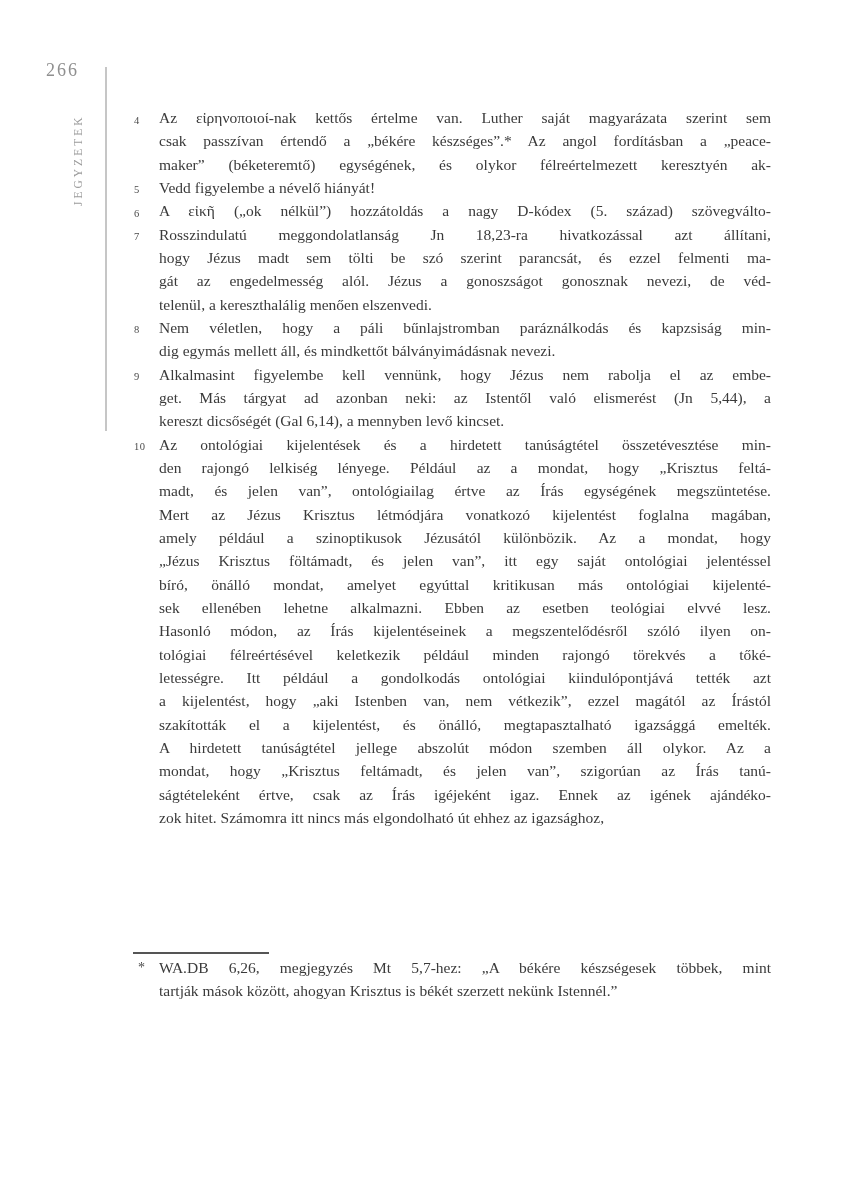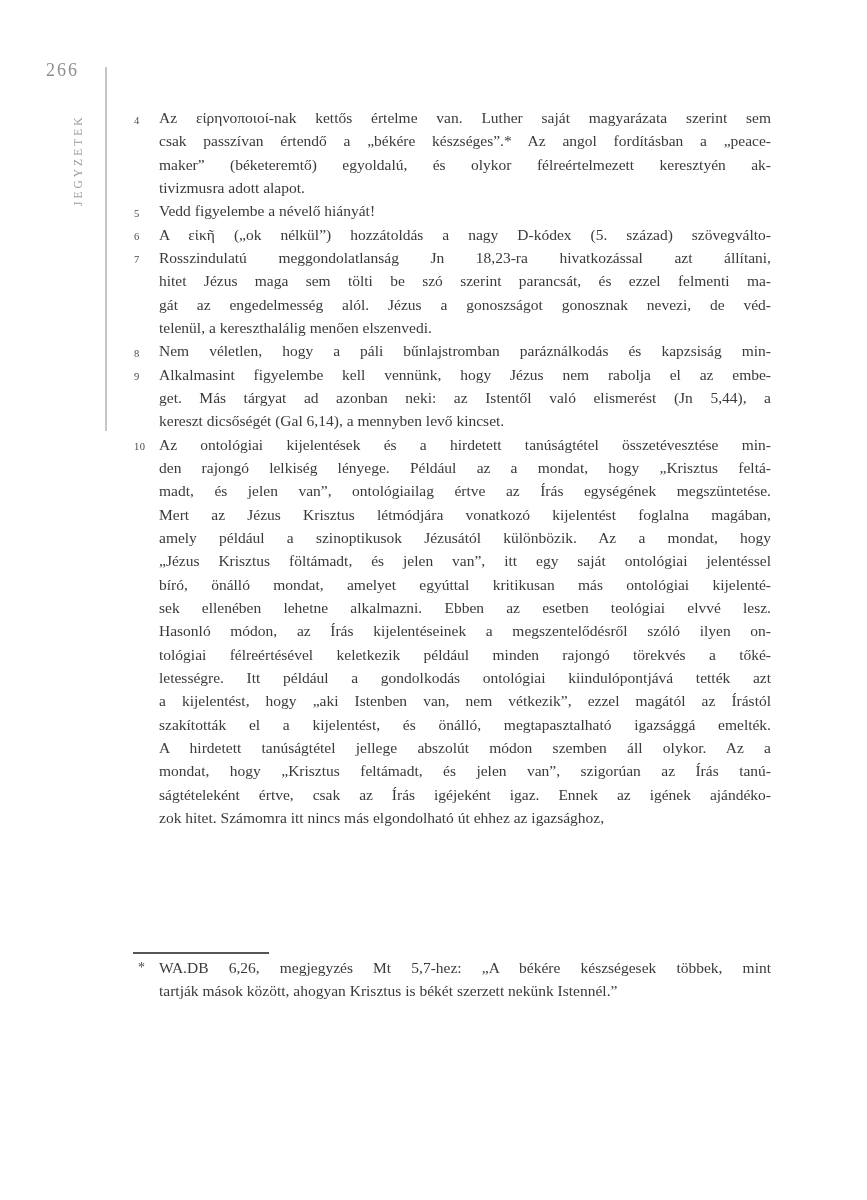--- a/index.html
+++ b/index.html
@@ -46,41 +46,41 @@
 <div class="page">
   <div class="page-number">266</div>
   <div class="vrule"></div>
   <div class="sidebar-label">JEGYZETEK</div>
 
   <div class="notes">
       <div class="note">
         <span class="note-marker">4</span>
         <div class="jline">Az εἰρηνοποιοί-nak kettős értelme van. Luther saját magyarázata szerint sem</div>
         <div class="jline">csak passzívan értendő a „békére készséges”.* Az angol fordításban a „peace-</div>
-        <div class="jline">maker” (béketeremtő) egyoldalú, és olykor félreértelmezett keresztyén ak-</div>
-        <div class="jline last">tivizmusra adott alapot.</div>
+        <div class="jline">maker” (béketeremtő) egységének, és olykor félreértelmezett keresztyén ak-</div>
       </div>
       <div class="note">
         <span class="note-marker">5</span>
         <div class="jline last">Vedd figyelembe a névelő hiányát!</div>
       </div>
       <div class="note">
         <span class="note-marker">6</span>
         <div class="jline">A εἰκῆ („ok nélkül”) hozzátoldás a nagy D-kódex (5. század) szövegválto-</div>
       </div>
       <div class="note">
         <span class="note-marker">7</span>
         <div class="jline">Rosszindulatú meggondolatlanság Jn 18,23-ra hivatkozással azt állítani,</div>
-        <div class="jline">hitet Jézus maga sem tölti be szó szerint parancsát, és ezzel felmenti ma-</div>
+        <div class="jline">hogy Jézus madt sem tölti be szó szerint parancsát, és ezzel felmenti ma-</div>
         <div class="jline">gát az engedelmesség alól. Jézus a gonoszságot gonosznak nevezi, de véd-</div>
         <div class="jline last">telenül, a kereszthalálig menően elszenvedi.</div>
       </div>
       <div class="note">
         <span class="note-marker">8</span>
         <div class="jline">Nem véletlen, hogy a páli bűnlajstromban paráználkodás és kapzsiság min-</div>
+        <div class="jline last">dig egymás mellett áll, és mindkettőt bálványimádásnak nevezi.</div>
       </div>
       <div class="note">
         <span class="note-marker">9</span>
         <div class="jline">Alkalmasint figyelembe kell vennünk, hogy Jézus nem rabolja el az embe-</div>
         <div class="jline">get. Más tárgyat ad azonban neki: az Istentől való elismerést (Jn 5,44), a</div>
         <div class="jline last">kereszt dicsőségét (Gal 6,14), a mennyben levő kincset.</div>
       </div>
       <div class="note">
         <span class="note-marker">10</span>
         <div class="jline">Az ontológiai kijelentések és a hirdetett tanúságtétel összetévesztése min-</div>

